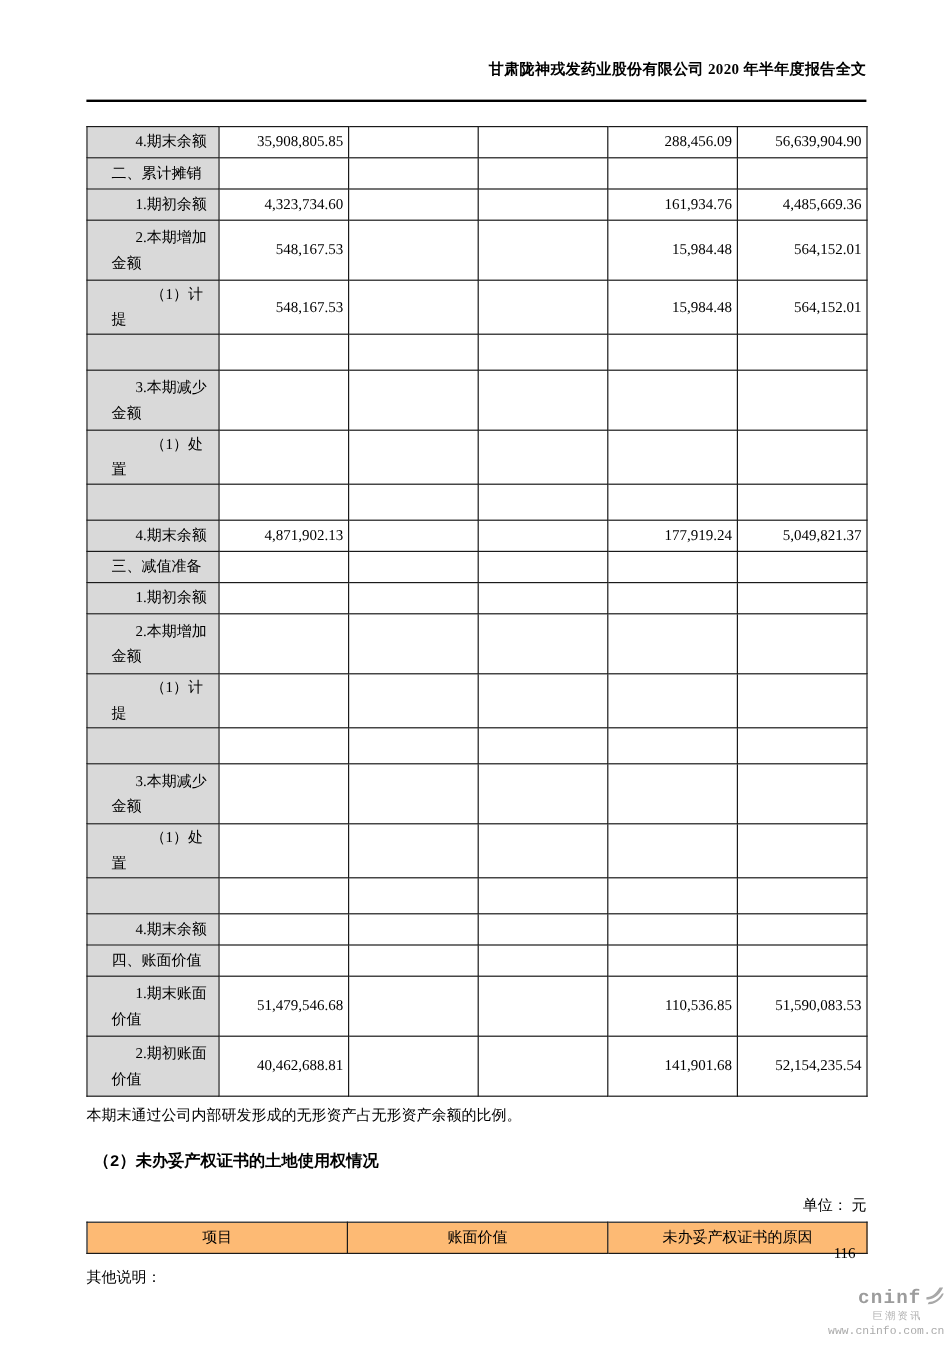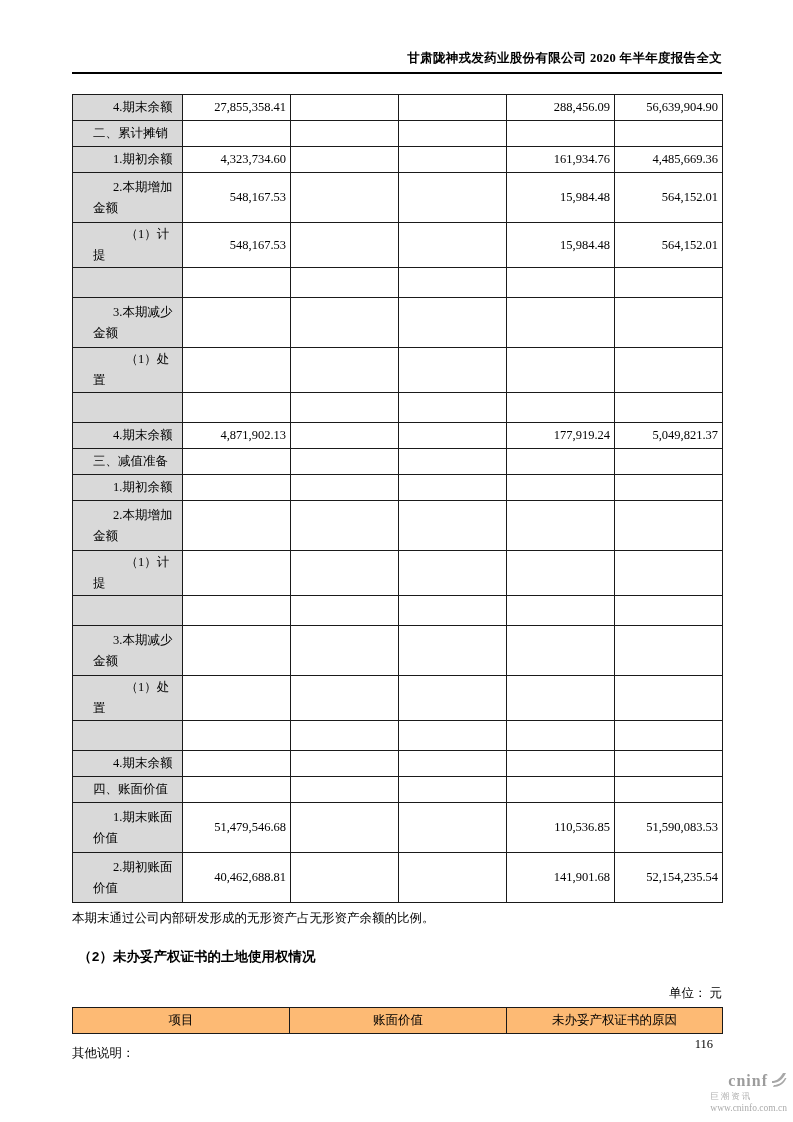--- a/index.html
+++ b/index.html
@@ -17,21 +17,21 @@
     left: 72px;
     top: 0;
     width: 650px;
   }
   .header {
     margin-top: 50px;
     text-align: right;
     font-size: 12.5px;
     font-weight: 600;
     letter-spacing: 0.3px;
-    padding-bottom: 5px;
+    padding-bottom: 16px;
     border-bottom: 2px solid #000;
   }
   table.t1 {
     margin-top: 20px;
     border-collapse: collapse;
     table-layout: fixed;
     width: 650px;
     font-size: 12.5px;
   }
   table.t1 td {
@@ -89,23 +89,23 @@
   .pagenum {
     position: absolute;
     top: 1037px;
     right: 80px;
     font-size: 12.5px;
   }
   .logo {
     position: absolute;
     top: 1072px;
     right: 6px;
-    text-align: left;
+    text-align: right;
     color: #a6a6a6;
-    font-family: Liberation Serif, serif;
+    font-family: Liberation Mono, monospace;
     line-height: 1;
   }
   .logo .brandline {
     font-size: 16px;
     font-weight: bold;
     color: #9c9c9c;
     letter-spacing: 1px;
     display: flex;
     align-items: center;
     justify-content: flex-end;
@@ -138,21 +138,21 @@
         <col style="width:110px">
           <col style="width:108px">
           <col style="width:108px">
         <col style="width:108px">
           <col style="width:108px">
           <col style="width:108px">
       </colgroup>
       <tbody>
           <tr style="height: 26px;">
             <td class="lbl ind1">4.期末余额</td>
-            <td class="val">27,855,358.41</td>
+            <td class="val">35,908,805.85</td>
             <td class="val"></td>
             <td class="val"></td>
             <td class="val">288,456.09</td>
             <td class="val">56,639,904.90</td>
           </tr>
           <tr style="height: 26px;">
             <td class="lbl">二、累计摊销</td>
             <td class="val"></td>
             <td class="val"></td>
             <td class="val"></td>

